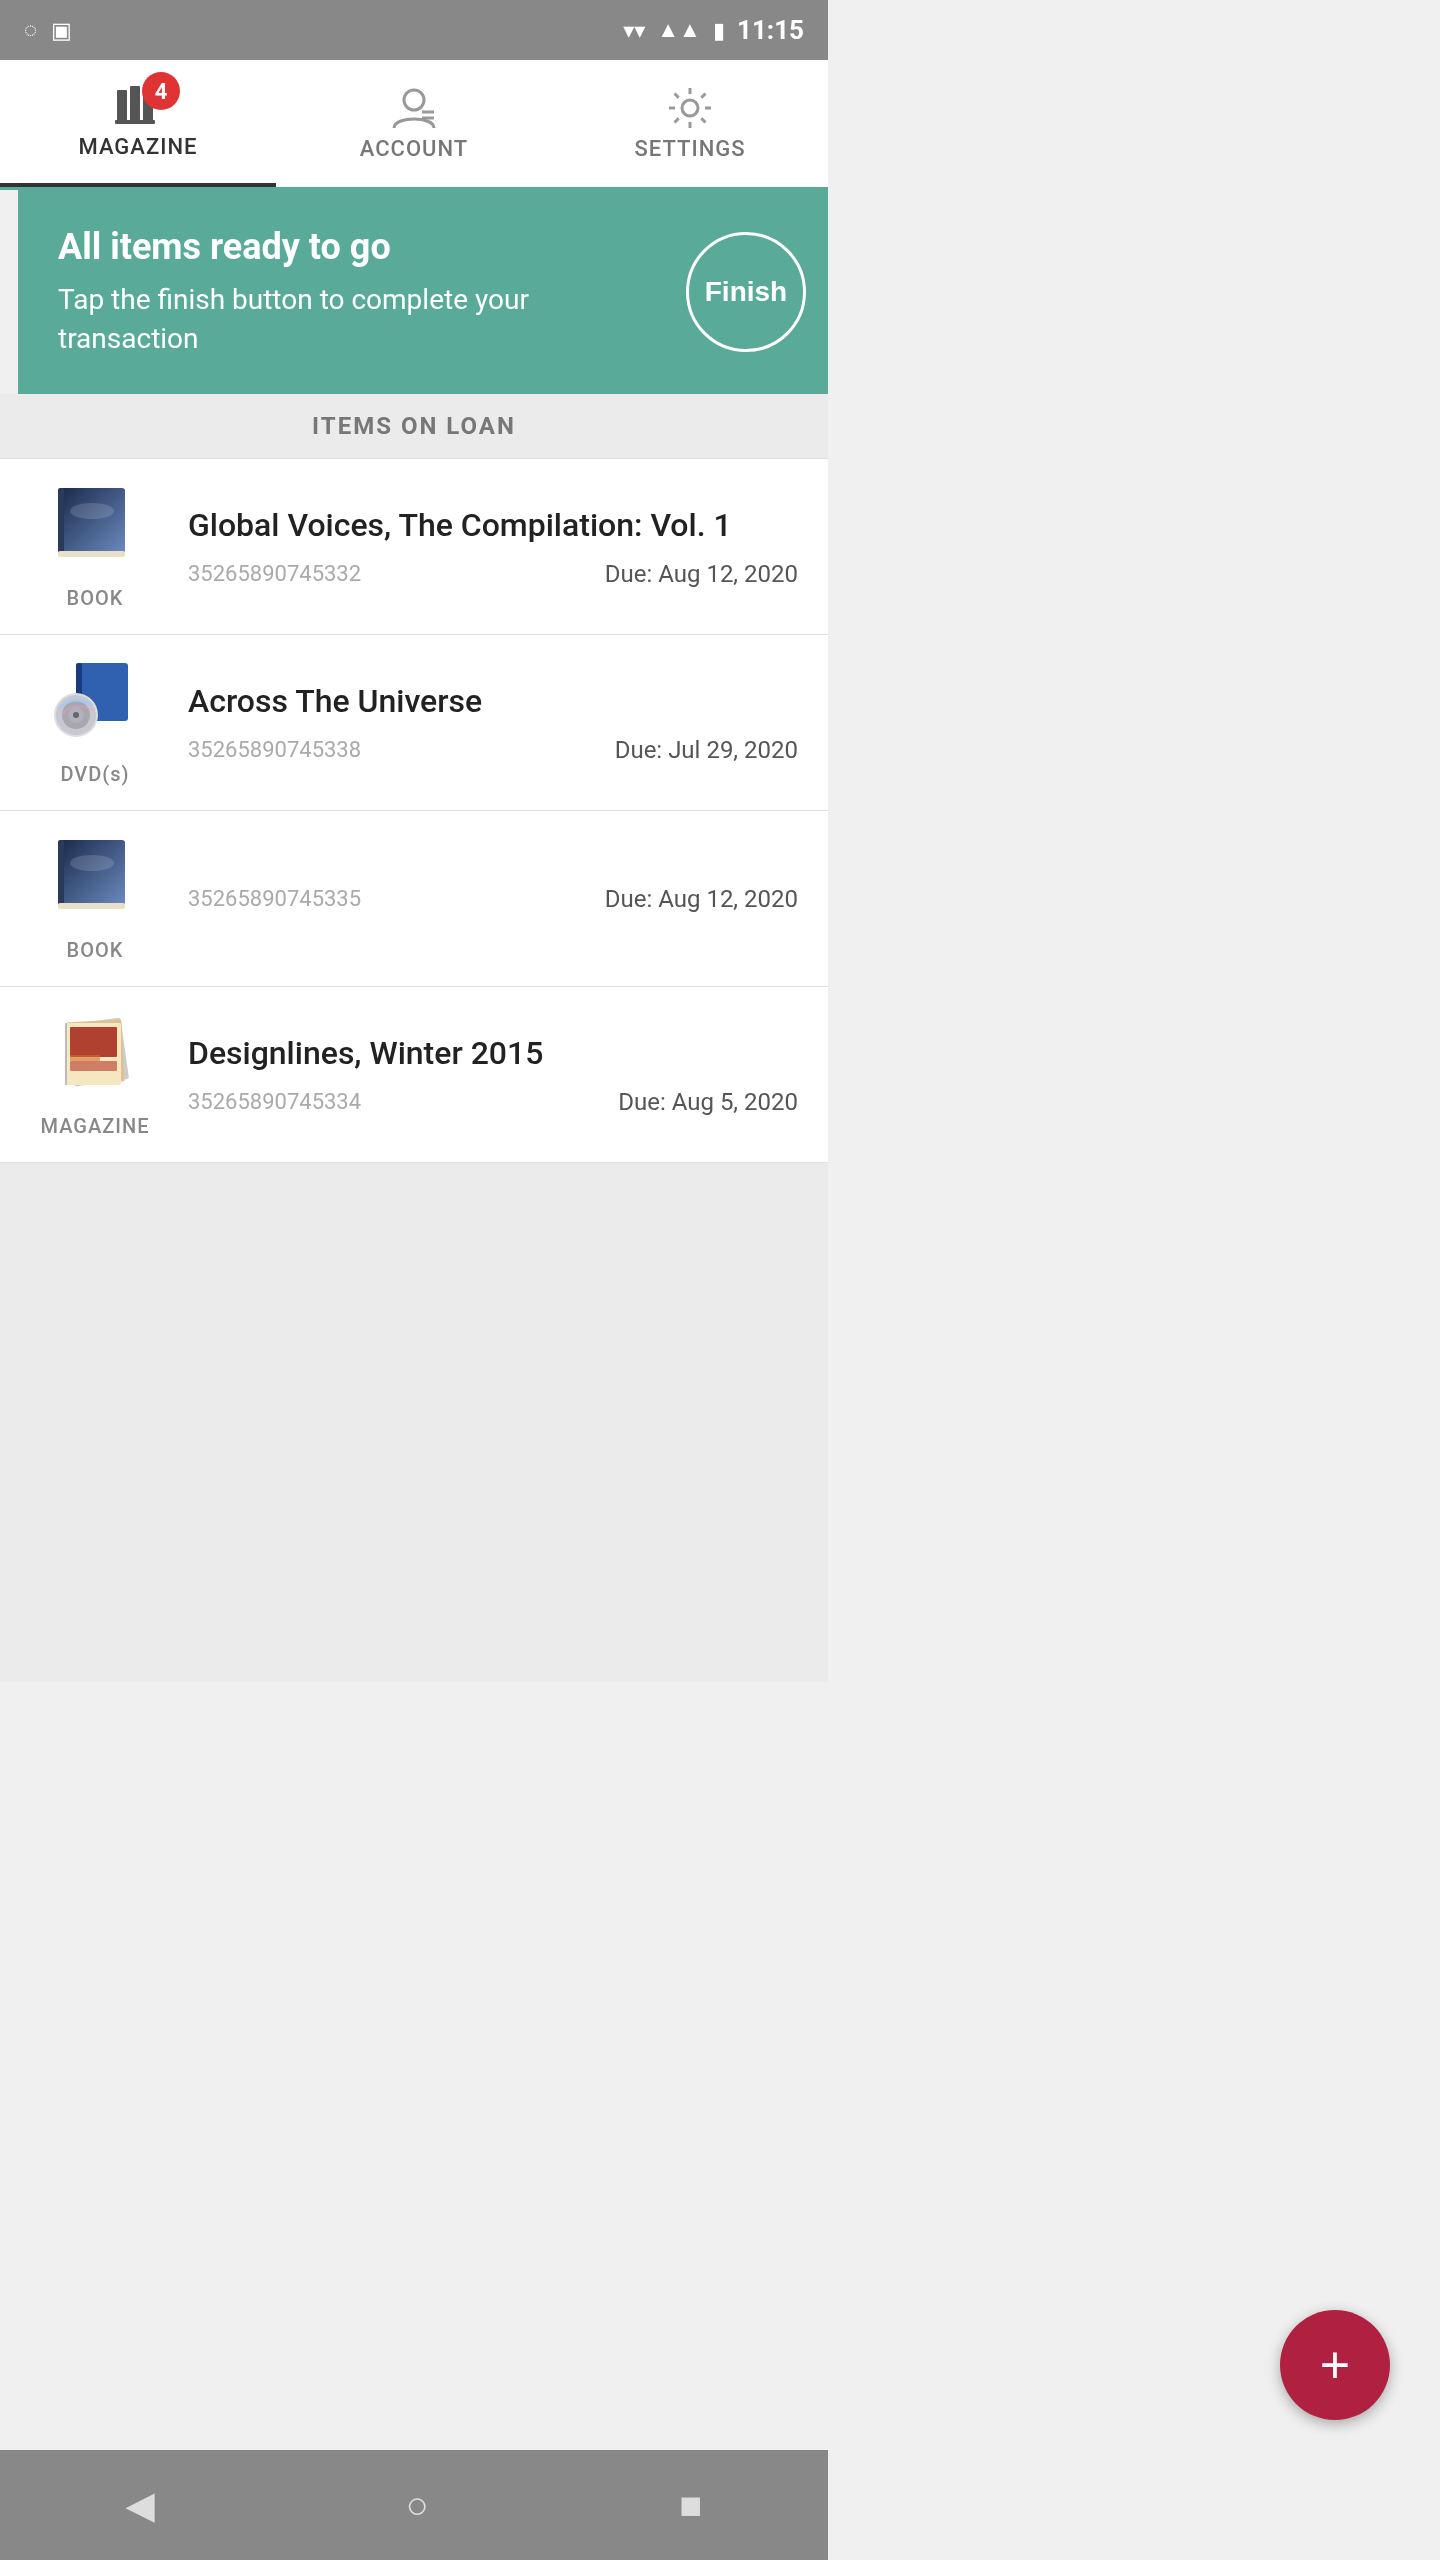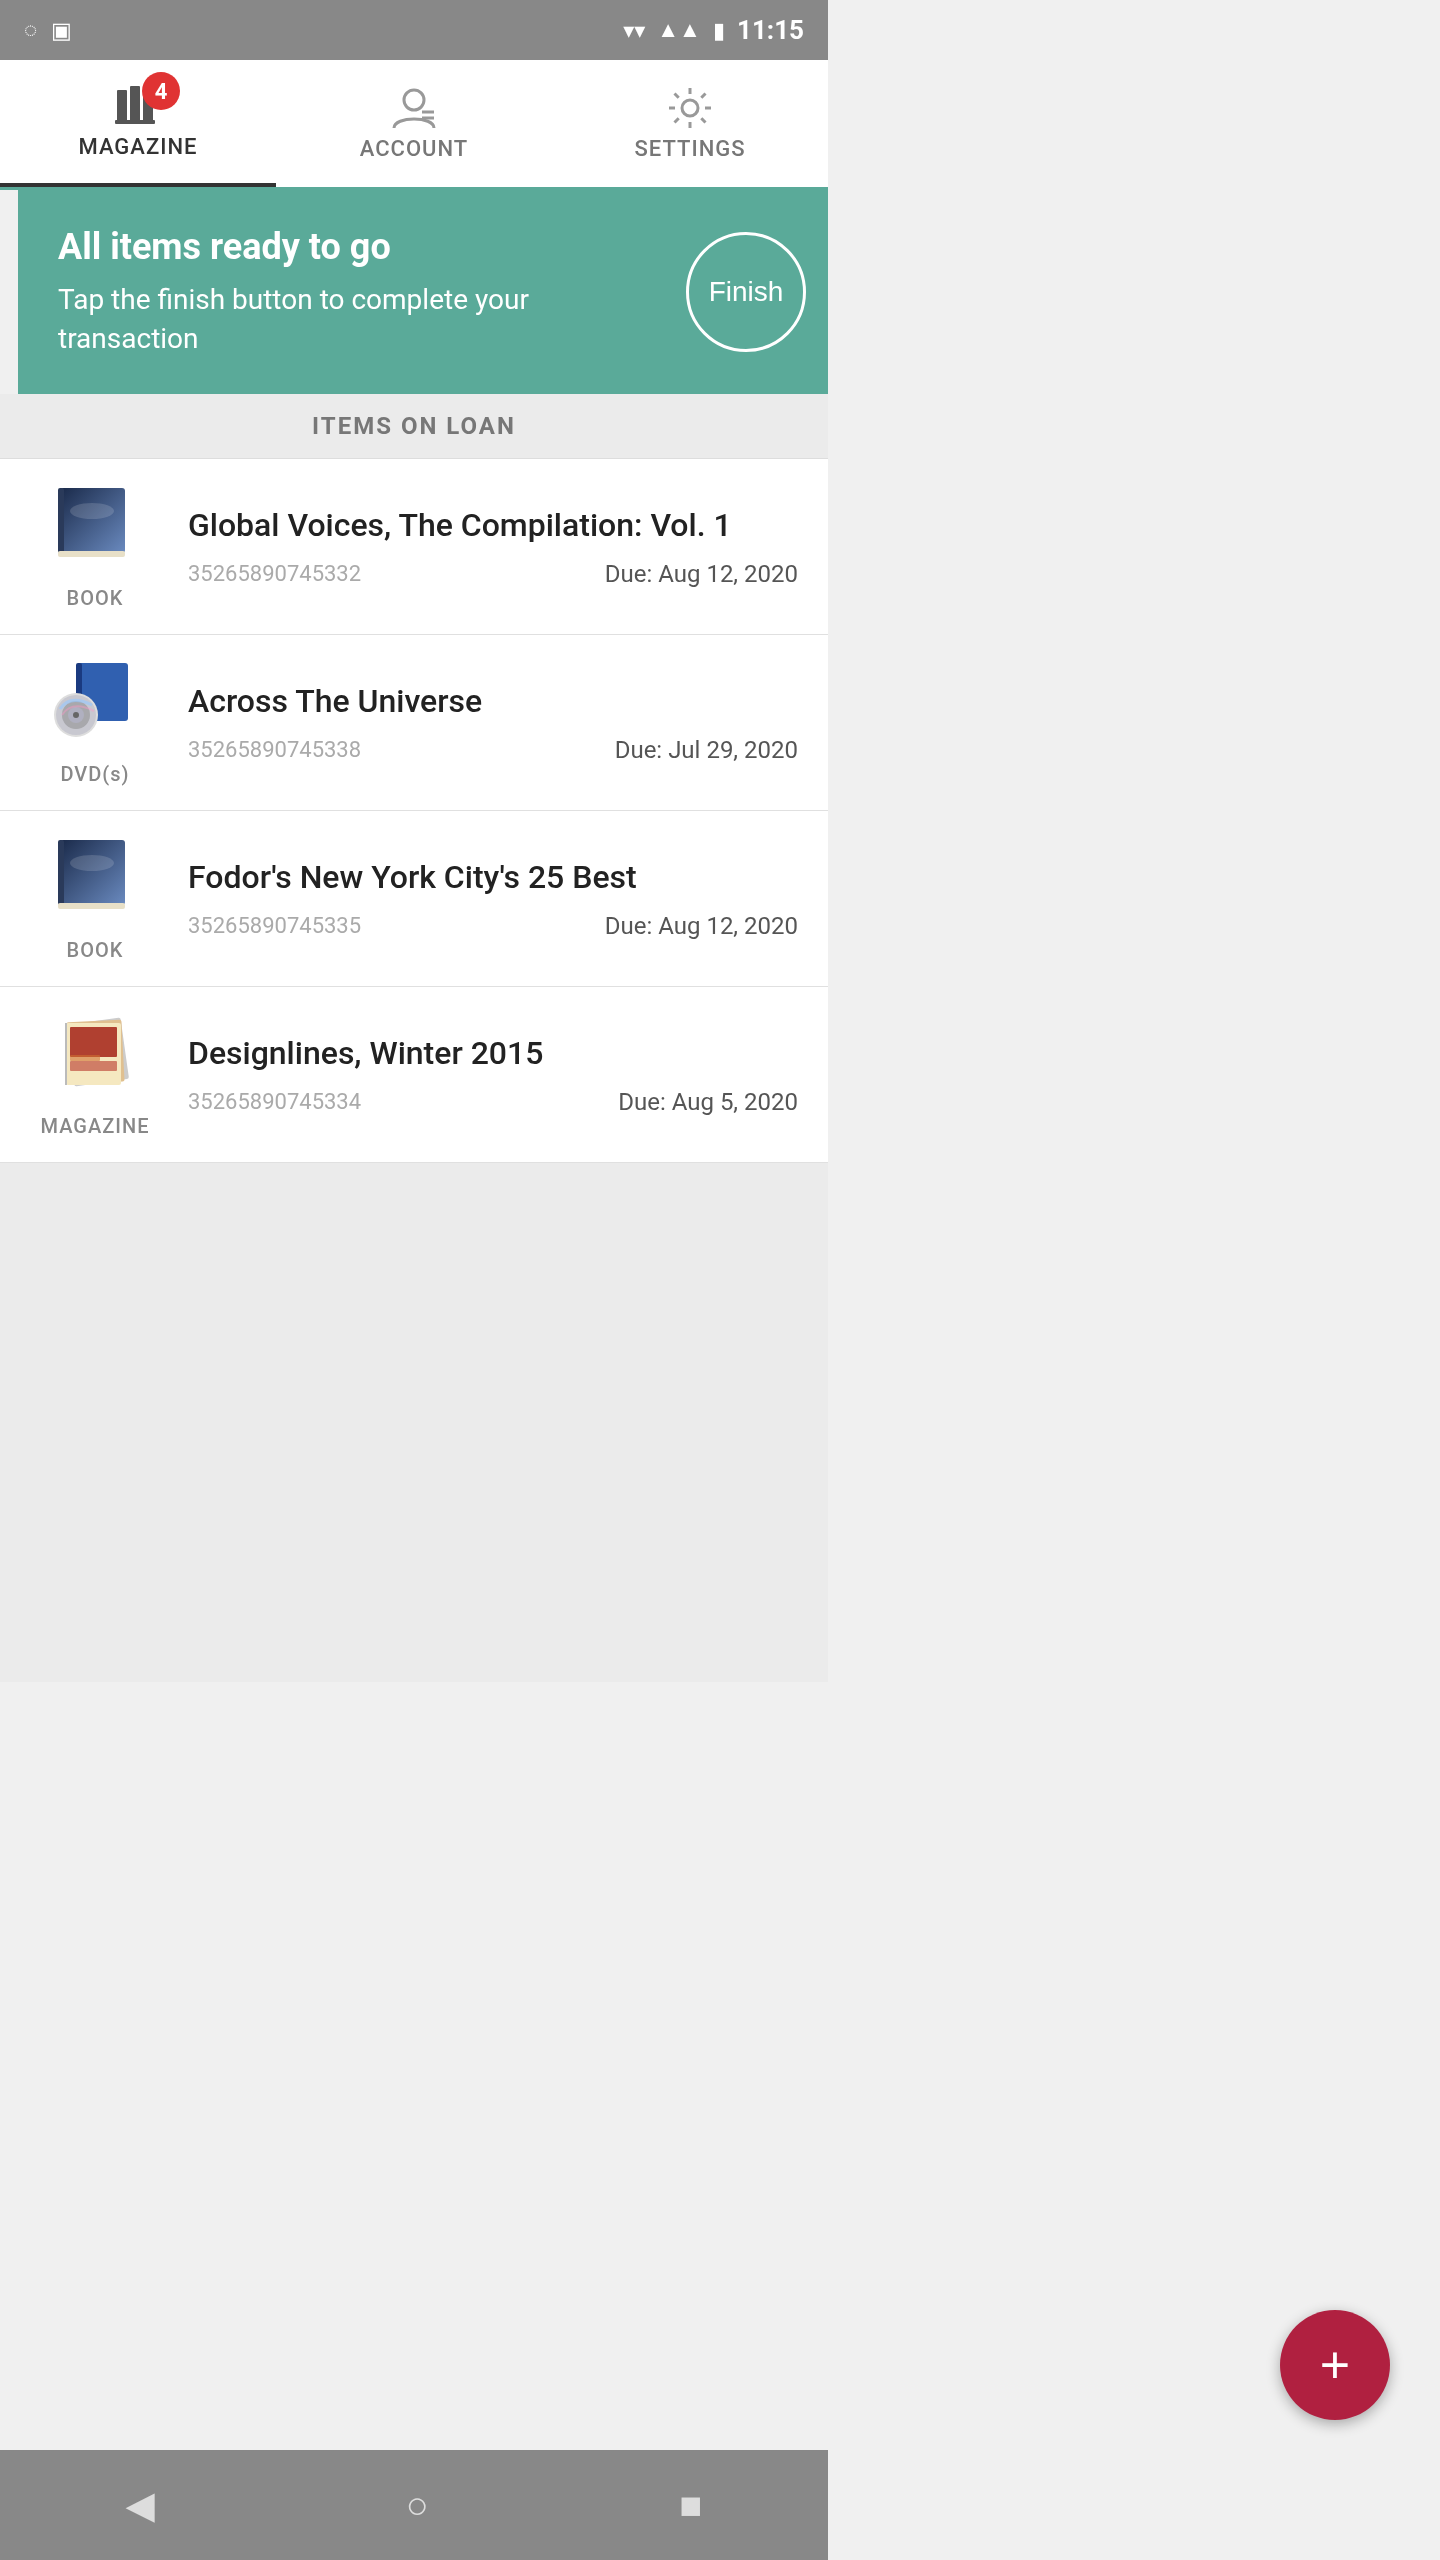--- a/index.html
+++ b/index.html
@@ -128,21 +128,21 @@
       line-height: 1.4;
     }
     .finish-btn {
       width: 120px;
       height: 120px;
       border-radius: 50%;
       border: 3px solid #fff;
       background: transparent;
       color: #fff;
       font-size: 28px;
-      font-weight: normal;
+      font-weight: bold;
       cursor: pointer;
       display: flex;
       align-items: center;
       justify-content: center;
       margin-left: 30px;
       flex-shrink: 0;
     }
 
     
     .section-header {
@@ -404,21 +404,20 @@
             </linearGradient>
           </defs>
           <rect x="10" y="5" width="65" height="65" rx="3" fill="url(#sky2)"></rect>
           <rect x="8" y="5" width="6" height="65" rx="2" fill="#2a3a5a"></rect>
           <ellipse cx="42" cy="28" rx="22" ry="8" fill="#fff" opacity="0.15"></ellipse>
           <rect x="8" y="68" width="67" height="6" rx="2" fill="#e8e0c8"></rect>
         </svg>
         <span class="item-type-label">BOOK</span>
       </div>
       <div class="item-details">
-        <div class="item-title">Fodor's New York City's 25 Best</div>
         <div class="item-meta">
           <span class="item-barcode">35265890745335</span>
           <span class="item-due">Due: Aug 12, 2020</span>
         </div>
       </div>
     </div>
 
     <div class="list-item">
       <div class="item-media">
         <svg class="magazine-img" viewBox="0 0 90 80" xmlns="http://www.w3.org/2000/svg">

